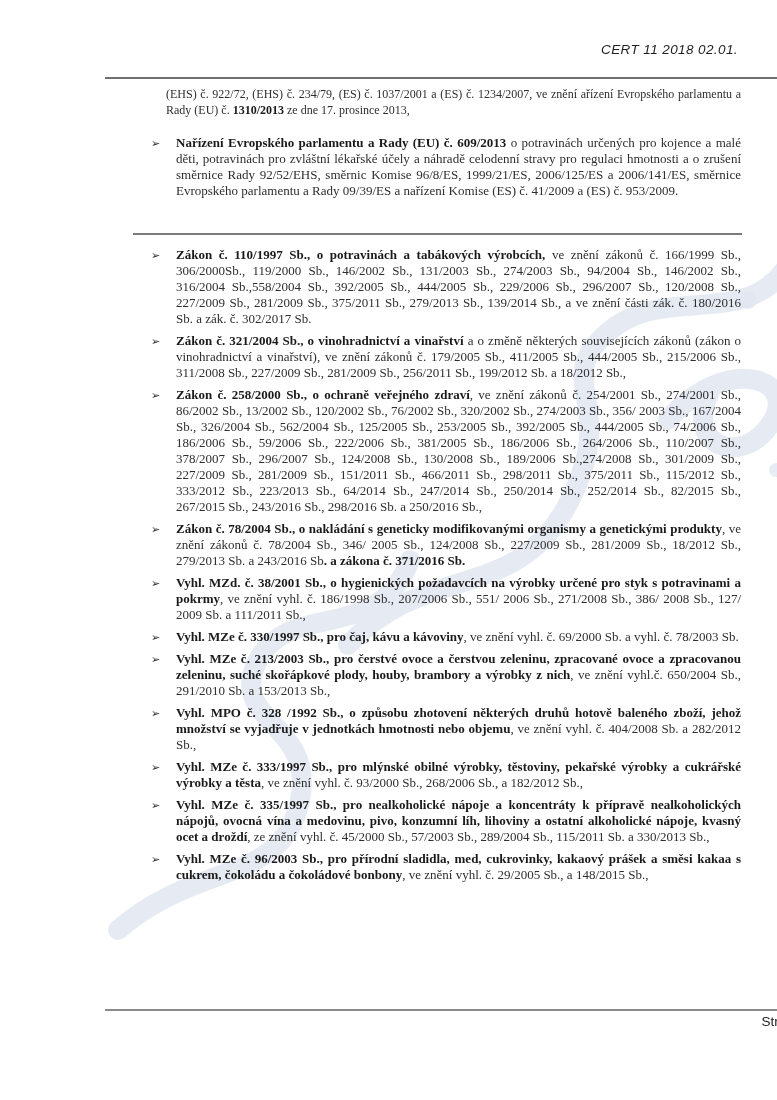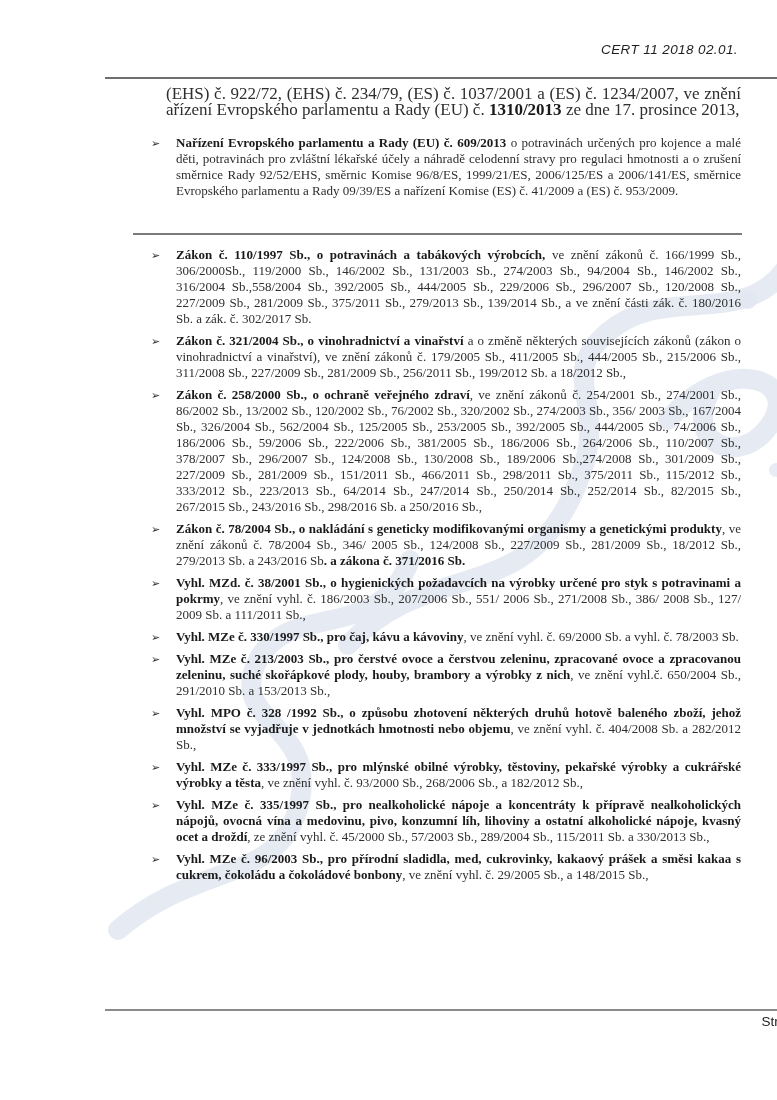--- a/index.html
+++ b/index.html
@@ -7,21 +7,21 @@
         font-family:"Liberation Serif",serif;color:#2b2b2b;margin-left:48px;}
   .watermark{position:absolute;left:0;top:0;z-index:0;pointer-events:none;}
   .layer{position:relative;z-index:1;}
   .doc-code{position:absolute;top:42px;right:87px;font-family:"Liberation Sans",sans-serif;
             font-style:italic;font-size:13.5px;letter-spacing:.4px;color:#1f1f1f;}
   .rule{position:absolute;background:#6d6d6d;height:2px;}
   .rule-header{top:77px;left:57px;width:709px;background:#6f6f6f;}
   .rule-mid{top:233px;left:85px;width:609px;background:#7a7a7a;}
   .rule-footer{top:1009px;left:57px;width:709px;background:#8a8a8a;}
   .intro{position:absolute;top:86px;left:118px;width:575px;
-         font-size:17px;line-height:16px;text-align:justify;}
+         font-size:12px;line-height:16px;text-align:justify;}
   .bullet-list{position:absolute;left:103px;width:590px;font-size:13px;line-height:16px;}
   .list-eu{top:135px;}
   .list-national{top:247px;}
   .bullet-item{position:relative;padding-left:25px;text-align:justify;margin-bottom:6px;}
   .bullet-item:last-child{margin-bottom:0;}
   .marker{position:absolute;left:0;top:1px;font-family:"DejaVu Sans",sans-serif;
           font-size:11px;color:#2b2b2b;}
   .seg{color:#2e2e2e;}
   .seg.bold{font-weight:700;color:#1a1a1a;}
   .footer{position:absolute;top:1014px;left:16px;width:777px;text-align:right;
@@ -54,21 +54,21 @@
         <div class="bullet-item"><span class="marker">➢</span><span><span class="seg bold">Nařízení Evropského parlamentu a Rady (EU) č. 609/2013</span><span class="seg"> o potravinách určených pro kojence a malé děti, potravinách pro zvláštní lékařské účely a náhradě celodenní stravy pro regulaci hmotnosti a o zrušení směrnice Rady 92/52/EHS, směrnic Komise 96/8/ES, 1999/21/ES, 2006/125/ES a 2006/141/ES, směrnice Evropského parlamentu a Rady 09/39/ES a nařízení Komise (ES) č. 41/2009 a (ES) č. 953/2009.</span></span></div>
       </div>
 
     <div class="rule rule-mid"></div>
 
     <div class="bullet-list list-national">
         <div class="bullet-item"><span class="marker">➢</span><span><span class="seg bold">Zákon č. 110/1997 Sb., o potravinách a tabákových výrobcích,</span><span class="seg"> ve znění zákonů č. 166/1999 Sb., 306/2000Sb., 119/2000 Sb., 146/2002 Sb., 131/2003 Sb., 274/2003 Sb., 94/2004 Sb., 146/2002 Sb., 316/2004 Sb.,558/2004 Sb., 392/2005 Sb., 444/2005 Sb., 229/2006 Sb., 296/2007 Sb., 120/2008 Sb., 227/2009 Sb., 281/2009 Sb., 375/2011 Sb., 279/2013 Sb., 139/2014 Sb., a ve znění části zák. č. 180/2016 Sb. a zák. č. 302/2017 Sb.</span></span></div>
         <div class="bullet-item"><span class="marker">➢</span><span><span class="seg bold">Zákon č. 321/2004 Sb., o vinohradnictví a vinařství</span><span class="seg"> a o změně některých souvisejících zákonů (zákon o vinohradnictví a vinařství), ve znění zákonů č. 179/2005 Sb., 411/2005 Sb., 444/2005 Sb., 215/2006 Sb., 311/2008 Sb., 227/2009 Sb., 281/2009 Sb., 256/2011 Sb., 199/2012 Sb. a 18/2012 Sb.,</span></span></div>
         <div class="bullet-item"><span class="marker">➢</span><span><span class="seg bold">Zákon č. 258/2000 Sb., o ochraně veřejného zdraví</span><span class="seg">, ve znění zákonů č. 254/2001 Sb., 274/2001 Sb., 86/2002 Sb., 13/2002 Sb., 120/2002 Sb., 76/2002 Sb., 320/2002 Sb., 274/2003 Sb., 356/ 2003 Sb., 167/2004 Sb., 326/2004 Sb., 562/2004 Sb., 125/2005 Sb., 253/2005 Sb., 392/2005 Sb., 444/2005 Sb., 74/2006 Sb., 186/2006 Sb., 59/2006 Sb., 222/2006 Sb., 381/2005 Sb., 186/2006 Sb., 264/2006 Sb., 110/2007 Sb., 378/2007 Sb., 296/2007 Sb., 124/2008 Sb., 130/2008 Sb., 189/2006 Sb.,274/2008 Sb., 301/2009 Sb., 227/2009 Sb., 281/2009 Sb., 151/2011 Sb., 466/2011 Sb., 298/2011 Sb., 375/2011 Sb., 115/2012 Sb., 333/2012 Sb., 223/2013 Sb., 64/2014 Sb., 247/2014 Sb., 250/2014 Sb., 252/2014 Sb., 82/2015 Sb., 267/2015 Sb., 243/2016 Sb., 298/2016 Sb. a 250/2016 Sb.,</span></span></div>
         <div class="bullet-item"><span class="marker">➢</span><span><span class="seg bold">Zákon č. 78/2004 Sb., o nakládání s geneticky modifikovanými organismy a genetickými produkty</span><span class="seg">, ve znění zákonů č. 78/2004 Sb., 346/ 2005 Sb., 124/2008 Sb., 227/2009 Sb., 281/2009 Sb., 18/2012 Sb., 279/2013 Sb. a 243/2016 Sb</span><span class="seg bold">. a zákona č. 371/2016 Sb.</span></span></div>
-        <div class="bullet-item"><span class="marker">➢</span><span><span class="seg bold">Vyhl. MZd. č. 38/2001 Sb., o hygienických požadavcích na výrobky určené pro styk s potravinami a pokrmy</span><span class="seg">, ve znění vyhl. č. 186/2003 Sb., 207/2006 Sb., 551/ 2006 Sb., 271/2008 Sb., 386/ 2008 Sb., 127/ 2009 Sb. a  111/2011 Sb.,</span></span></div>
+        <div class="bullet-item"><span class="marker">➢</span><span><span class="seg bold">Vyhl. MZd. č. 38/2001 Sb., o hygienických požadavcích na výrobky určené pro styk s potravinami a pokrmy</span><span class="seg">, ve znění vyhl. č. 186/1998 Sb., 207/2006 Sb., 551/ 2006 Sb., 271/2008 Sb., 386/ 2008 Sb., 127/ 2009 Sb. a  111/2011 Sb.,</span></span></div>
         <div class="bullet-item"><span class="marker">➢</span><span><span class="seg bold">Vyhl. MZe č. 330/1997 Sb., pro čaj, kávu a kávoviny</span><span class="seg">, ve znění vyhl. č. 69/2000 Sb. a vyhl. č. 78/2003 Sb.</span></span></div>
         <div class="bullet-item"><span class="marker">➢</span><span><span class="seg bold">Vyhl. MZe č. 213/2003 Sb., pro čerstvé ovoce a čerstvou zeleninu, zpracované ovoce a zpracovanou zeleninu, suché skořápkové plody, houby, brambory a výrobky z nich</span><span class="seg">, ve znění vyhl.č. 650/2004 Sb., 291/2010 Sb. a 153/2013 Sb.,</span></span></div>
         <div class="bullet-item"><span class="marker">➢</span><span><span class="seg bold">Vyhl. MPO č. 328 /1992 Sb., o způsobu zhotovení některých druhů hotově baleného zboží, jehož množství se vyjadřuje v jednotkách hmotnosti nebo objemu</span><span class="seg">, ve znění vyhl. č. 404/2008 Sb. a 282/2012 Sb.,</span></span></div>
         <div class="bullet-item"><span class="marker">➢</span><span><span class="seg bold">Vyhl. MZe č. 333/1997 Sb., pro mlýnské obilné výrobky, těstoviny, pekařské výrobky a cukrářské výrobky a těsta</span><span class="seg">, ve znění vyhl. č. 93/2000 Sb., 268/2006 Sb., a 182/2012 Sb.,</span></span></div>
         <div class="bullet-item"><span class="marker">➢</span><span><span class="seg bold">Vyhl. MZe č. 335/1997 Sb., pro nealkoholické nápoje a koncentráty k přípravě nealkoholických nápojů, ovocná vína a medovinu, pivo, konzumní líh, lihoviny a ostatní alkoholické nápoje, kvasný ocet a droždí</span><span class="seg">, ze znění vyhl. č. 45/2000 Sb., 57/2003 Sb., 289/2004 Sb., 115/2011 Sb. a 330/2013 Sb.,</span></span></div>
         <div class="bullet-item"><span class="marker">➢</span><span><span class="seg bold">Vyhl. MZe č. 96/2003 Sb., pro přírodní sladidla, med, cukrovinky, kakaový prášek a směsi kakaa s cukrem, čokoládu a čokoládové bonbony</span><span class="seg">, ve znění vyhl. č. 29/2005 Sb., a 148/2015 Sb.,</span></span></div>
       </div>
 
     <div class="rule rule-footer"></div>
 

